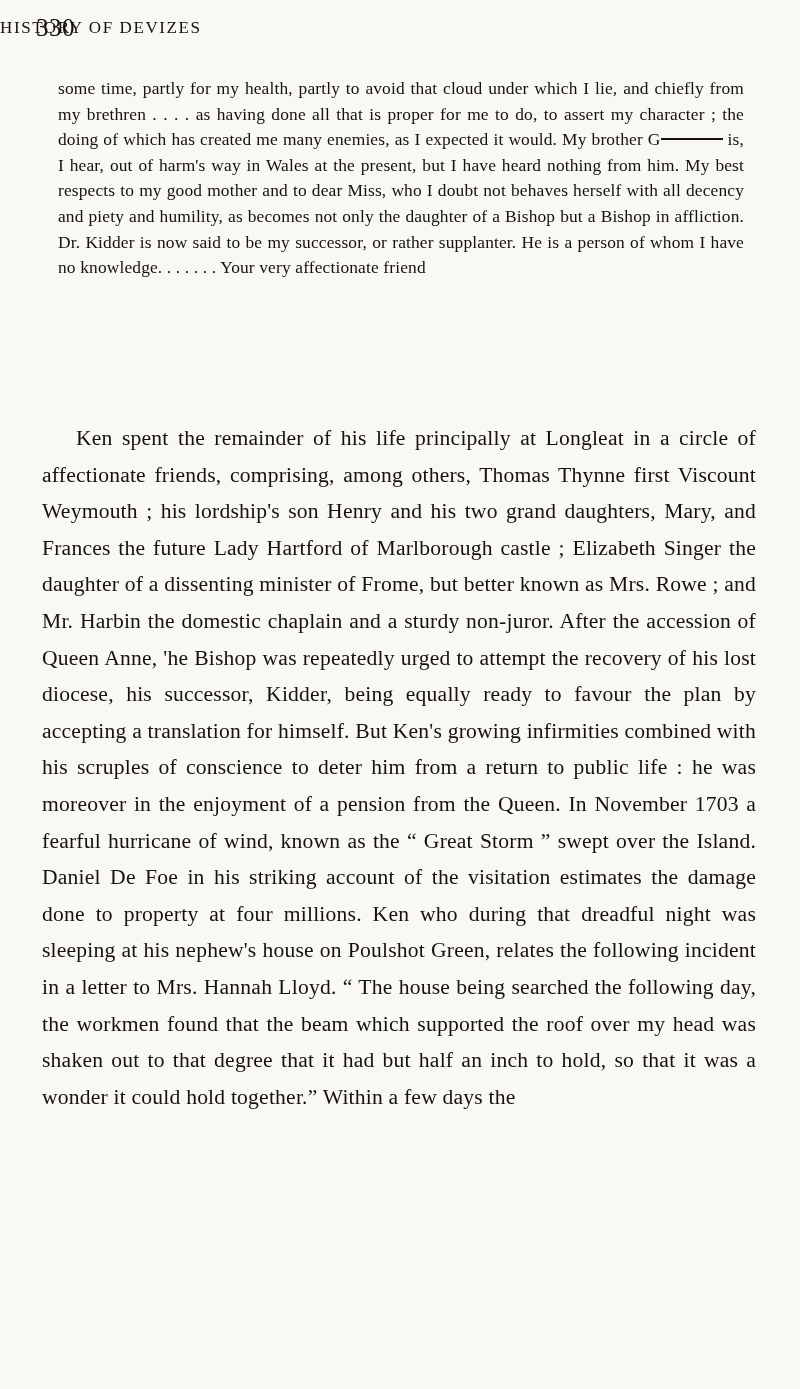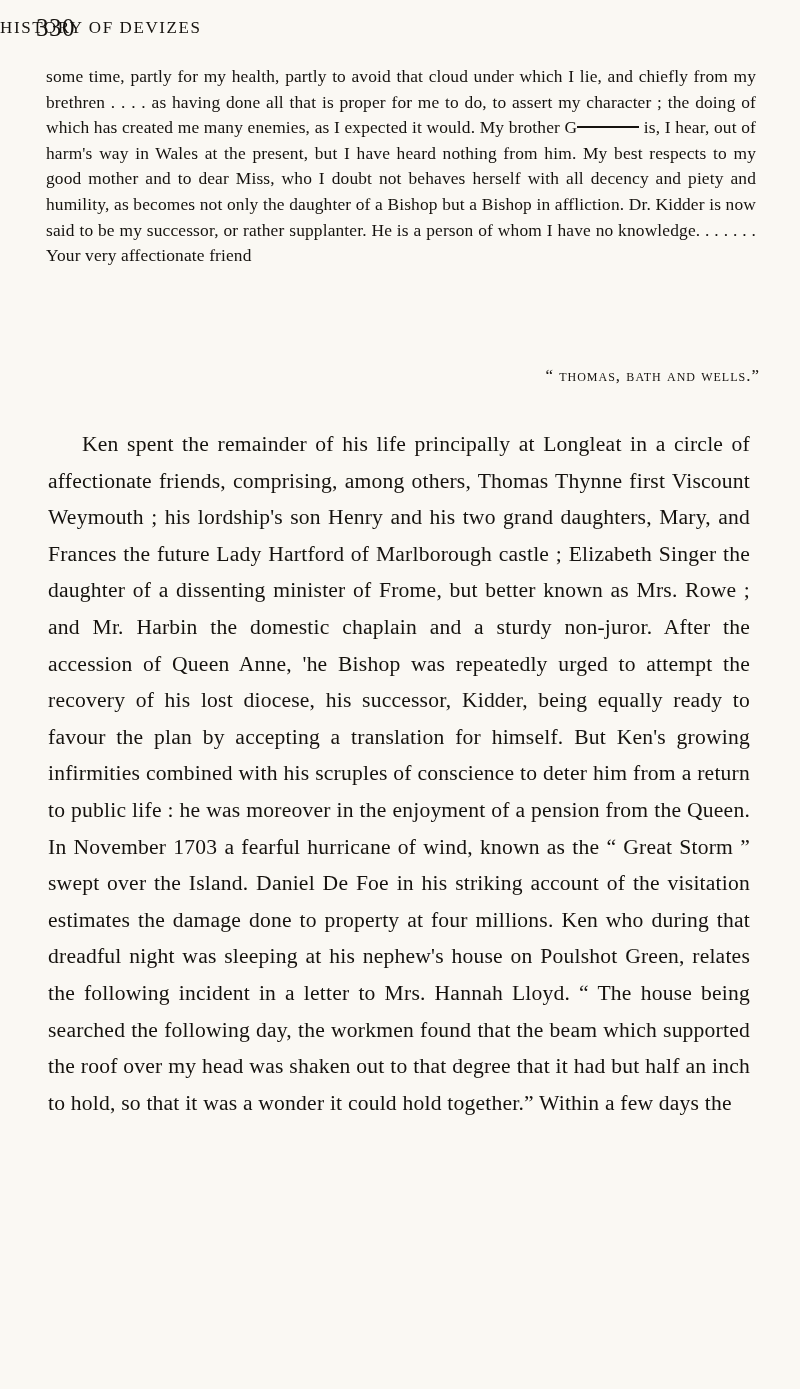--- a/index.html
+++ b/index.html
@@ -59,21 +59,21 @@
     left: 42px;
     top: 60px;
     width: 718px;
     font-size: 17.4px;
     line-height: 25.6px;
     text-align: justify;
     text-align-last: left;
     letter-spacing: 0.15px;
   }
   .letter p {
-    margin: 4px;
+    margin: 16px;
   }
   .rule-line {
     display: inline-block;
     width: 62px;
     border-bottom: 2px solid #15120e;
     transform: translateY(-5px);
   }
   .signature {
     position: absolute;
     left: 42px;
@@ -94,40 +94,37 @@
     left: 36px;
     top: 414px;
     width: 726px;
     font-size: 21.6px;
     line-height: 36.6px;
     text-align: justify;
     text-align-last: left;
     letter-spacing: 0.2px;
   }
   .body-text p {
-    margin: 12px;
+    margin: 6px;
     text-indent: 34px;
   }
 </style>
 </head>
 <body>
 
 <div class="page">
 
   <div class="running-head">
     <div class="folio">330</div>
     <div class="head-title">HISTORY OF DEVIZES</div>
   </div>
 
   <div class="letter">
     <p><span>some time, partly for my health, partly to avoid that cloud under which I lie, and chiefly from my brethren . . . . as having done all that is proper for me to do, to assert my character ; the doing of which has created me many enemies, as I expected it would.   My brother G</span><span class="rule-line"></span>
     <span>is, I hear, out of harm's way in Wales at the present, but I have heard nothing from him.   My best respects to my good mother and to dear Miss, who I doubt not behaves herself with all decency and piety and humility, as becomes not only the daughter of a Bishop but a Bishop in affliction.   Dr. Kidder is now said to be my successor, or rather supplanter.   He is a person of whom I have no knowledge. . . . . . . Your very affectionate friend</span></p>
   </div>
 
-  <div class="signature">
-    <span class="sc">“ Thomas, Bath and Wells.”</span>
-  </div>
 
   <div class="body-text">
     <p>Ken spent the remainder of his life principally at Longleat in a circle of affectionate friends, comprising, among others, Thomas Thynne first Viscount Weymouth ; his lordship's son Henry and his two grand daughters, Mary, and Frances the future Lady Hartford of Marlborough castle ; Elizabeth Singer the daughter of a dissenting minister of Frome, but better known as Mrs. Rowe ; and Mr. Harbin the domestic chaplain and a sturdy non-juror.   After the accession of Queen Anne, 'he Bishop was repeatedly urged to attempt the recovery of his lost diocese, his successor, Kidder, being equally ready to favour the plan by accepting a translation for himself.   But Ken's growing infirmities combined with his scruples of conscience to deter him from a return to public life : he was moreover in the enjoyment of a pension from the Queen.   In November 1703 a fearful hurricane of wind, known as the “ Great Storm ” swept over the Island. Daniel De Foe in his striking account of the visitation estimates the damage done to property at four millions.   Ken who during that dreadful night was sleeping at his nephew's house on Poulshot Green, relates the following incident in a letter to Mrs. Hannah Lloyd.   “ The house being searched the following day, the workmen found that the beam which supported the roof over my head was shaken out to that degree that it had but half an inch to hold, so that it was a wonder it could hold together.”   Within a few days the</p>
   </div>
 
 </div>
 
 </body></html>

